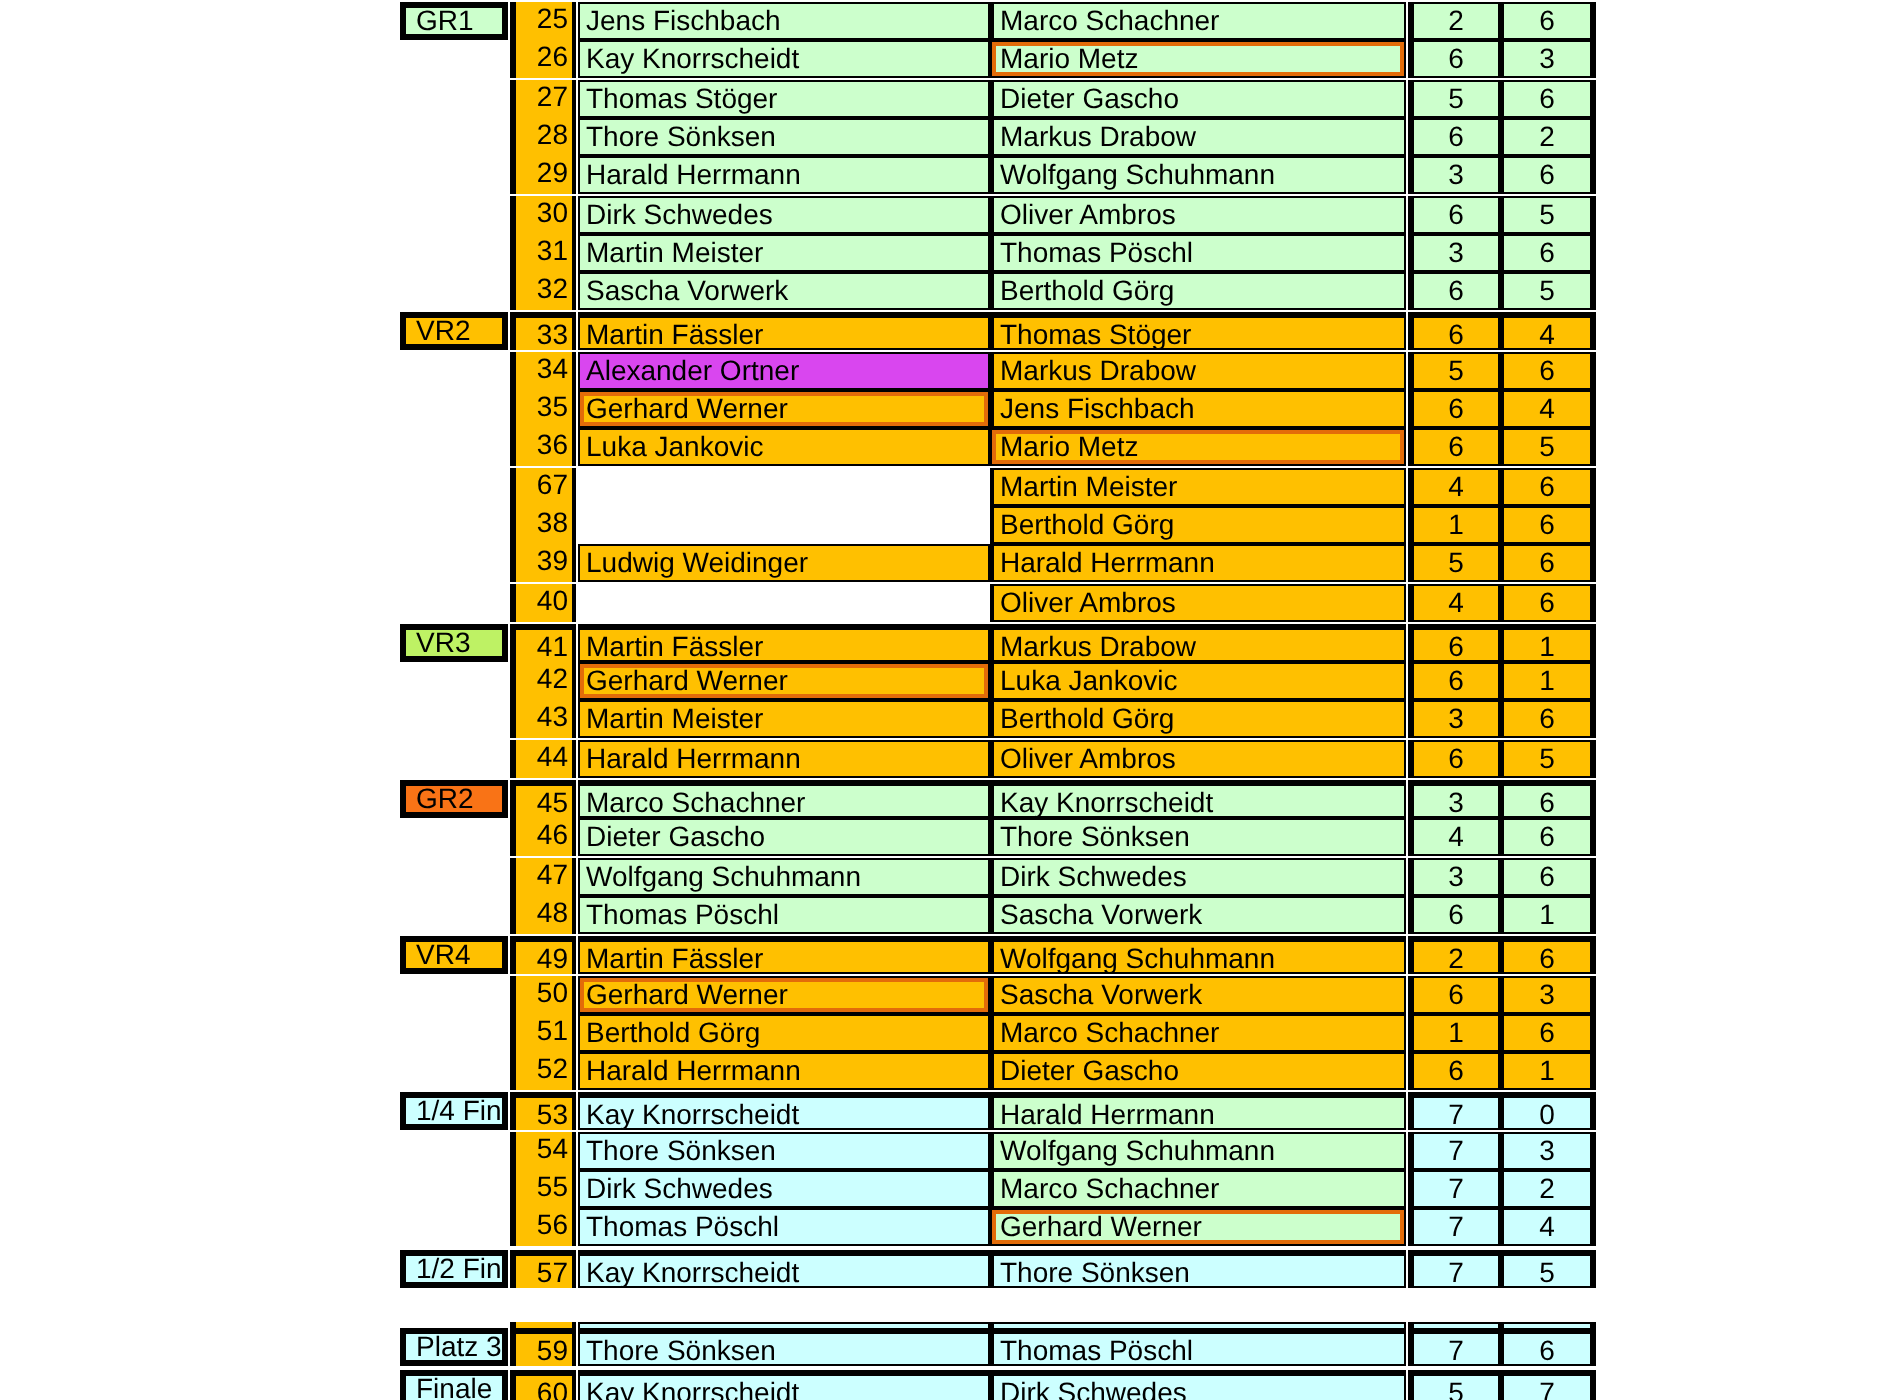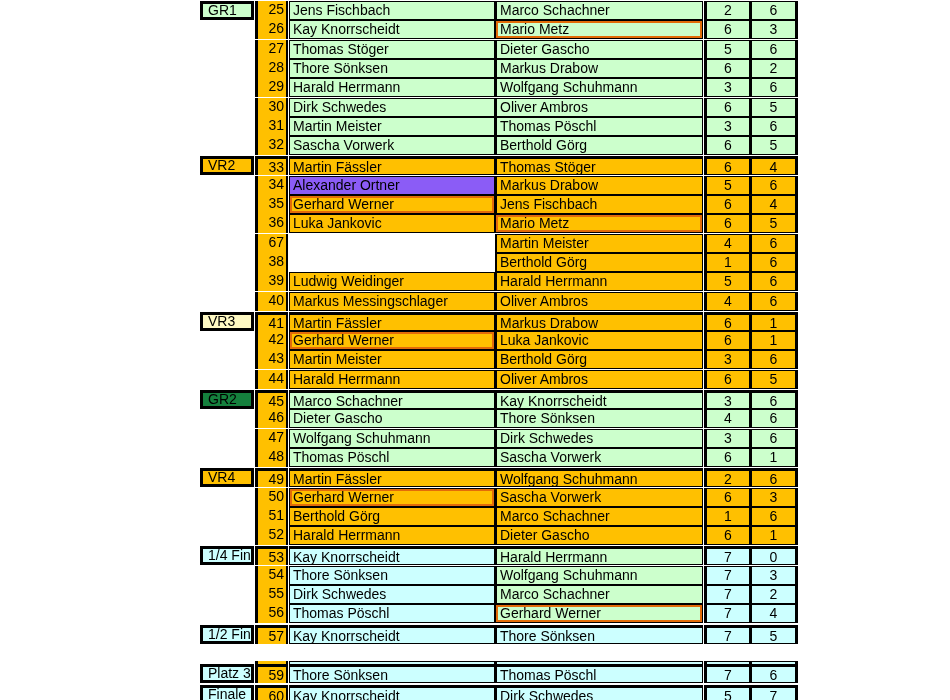--- a/index.html
+++ b/index.html
@@ -83,21 +83,21 @@
     <div class="row" style="top: 156.4px;">
       <div class="cell label" style="background:#ffc000">VR2</div>
       <div class="cell num sep">33</div>
       <div class="cell p1 sep" style="background:#ffc000">Martin Fässler</div>
       <div class="cell p2 sep" style="background:#ffc000">Thomas Stöger</div>
       <div class="cell s1 sep" style="background:#ffc000">6</div>
       <div class="cell s2 sep" style="background:#ffc000">4</div>
     </div>
     <div class="row" style="top: 175.7px;">
       <div class="cell num">34</div>
-      <div class="cell p1" style="background:#8b5cf6">Alexander Ortner</div>
+      <div class="cell p1" style="background:#d946ef">Alexander Ortner</div>
       <div class="cell p2" style="background:#ffc000">Markus Drabow</div>
       <div class="cell s1" style="background:#ffc000">5</div>
       <div class="cell s2" style="background:#ffc000">6</div>
     </div>
     <div class="row" style="top: 195px;">
       <div class="cell num">35</div>
       <div class="cell p1 hl" style="background:#ffc000">Gerhard Werner</div>
       <div class="cell p2" style="background:#ffc000">Jens Fischbach</div>
       <div class="cell s1" style="background:#ffc000">6</div>
       <div class="cell s2" style="background:#ffc000">4</div>
@@ -123,27 +123,26 @@
     </div>
     <div class="row" style="top: 272.2px;">
       <div class="cell num">39</div>
       <div class="cell p1" style="background:#ffc000">Ludwig Weidinger</div>
       <div class="cell p2" style="background:#ffc000">Harald Herrmann</div>
       <div class="cell s1" style="background:#ffc000">5</div>
       <div class="cell s2" style="background:#ffc000">6</div>
     </div>
     <div class="row" style="top: 291.5px;">
       <div class="cell num">40</div>
-      <div class="cell p1" style="background:#ffc000">Markus Messingschlager</div>
       <div class="cell p2" style="background:#ffc000">Oliver Ambros</div>
       <div class="cell s1" style="background:#ffc000">4</div>
       <div class="cell s2" style="background:#ffc000">6</div>
     </div>
     <div class="row" style="top: 311.8px;">
-      <div class="cell label" style="background:#fef9c3">VR3</div>
+      <div class="cell label" style="background:#bef264">VR3</div>
       <div class="cell num sep">41</div>
       <div class="cell p1 sep" style="background:#ffc000">Martin Fässler</div>
       <div class="cell p2 sep" style="background:#ffc000">Markus Drabow</div>
       <div class="cell s1 sep" style="background:#ffc000">6</div>
       <div class="cell s2 sep" style="background:#ffc000">1</div>
     </div>
     <div class="row" style="top: 331.1px;">
       <div class="cell num">42</div>
       <div class="cell p1 hl" style="background:#ffc000">Gerhard Werner</div>
       <div class="cell p2" style="background:#ffc000">Luka Jankovic</div>
@@ -158,21 +157,21 @@
       <div class="cell s2" style="background:#ffc000">6</div>
     </div>
     <div class="row" style="top: 369.7px;">
       <div class="cell num">44</div>
       <div class="cell p1" style="background:#ffc000">Harald Herrmann</div>
       <div class="cell p2" style="background:#ffc000">Oliver Ambros</div>
       <div class="cell s1" style="background:#ffc000">6</div>
       <div class="cell s2" style="background:#ffc000">5</div>
     </div>
     <div class="row" style="top: 390px;">
-      <div class="cell label" style="background:#15803d">GR2</div>
+      <div class="cell label" style="background:#f97316">GR2</div>
       <div class="cell num sep">45</div>
       <div class="cell p1 sep" style="background:#ccffcc">Marco Schachner</div>
       <div class="cell p2 sep" style="background:#ccffcc">Kay Knorrscheidt</div>
       <div class="cell s1 sep" style="background:#ccffcc">3</div>
       <div class="cell s2 sep" style="background:#ccffcc">6</div>
     </div>
     <div class="row" style="top: 409.3px;">
       <div class="cell num">46</div>
       <div class="cell p1" style="background:#ccffcc">Dieter Gascho</div>
       <div class="cell p2" style="background:#ccffcc">Thore Sönksen</div>

